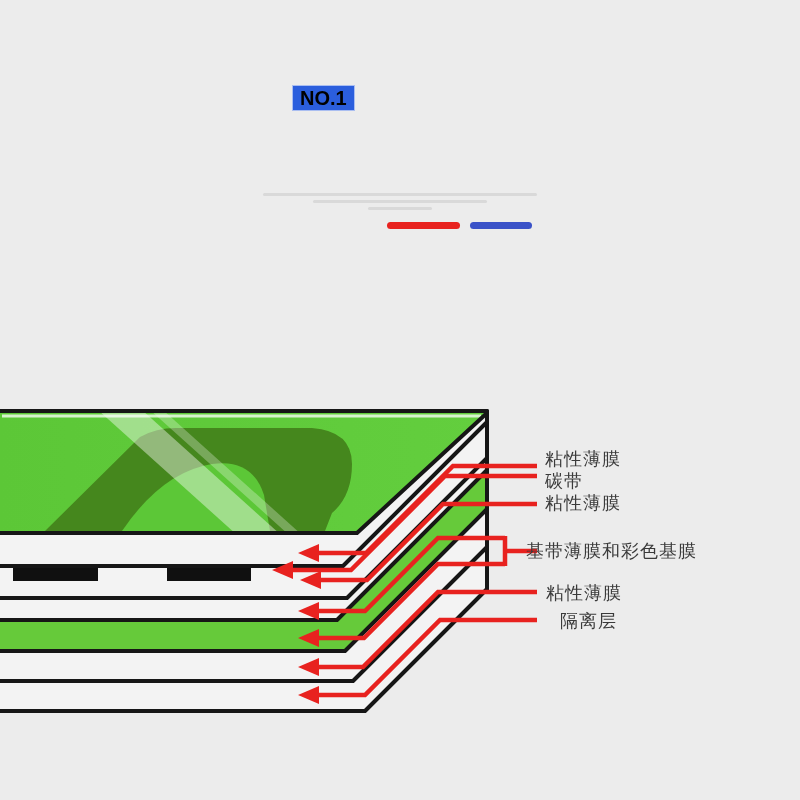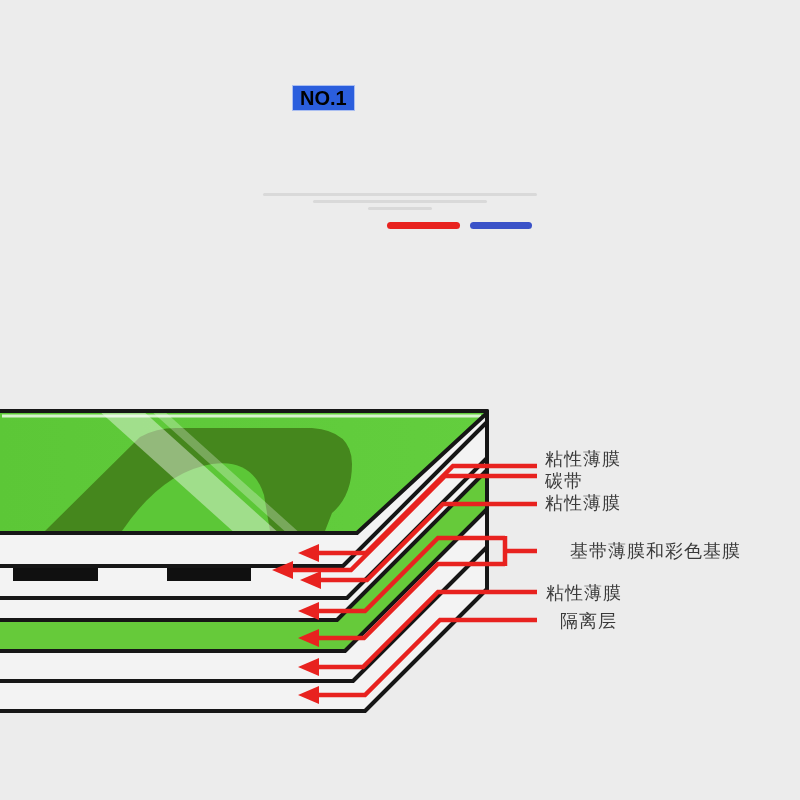--- a/index.html
+++ b/index.html
@@ -128,17 +128,17 @@
       <polygon class="head" points="298,611 319,602 319,620"></polygon>
       <polygon class="head" points="298,638 319,629 319,647"></polygon>
       <polygon class="head" points="298,667 319,658 319,676"></polygon>
       <polygon class="head" points="298,695 319,686 319,704"></polygon>
     </g>
   </svg>
 
   <div class="lyrlabel" style="left:545px;top:450px">粘性薄膜</div>
   <div class="lyrlabel" style="left:545px;top:472px">碳带</div>
   <div class="lyrlabel" style="left:545px;top:494px">粘性薄膜</div>
-  <div class="lyrlabel" style="left:570px;top:542px">基带薄膜和彩色基膜</div>
+  <div class="lyrlabel" style="left:526px;top:542px">基带薄膜和彩色基膜</div>
   <div class="lyrlabel" style="left:546px;top:584px">粘性薄膜</div>
   <div class="lyrlabel" style="left:560px;top:612px">隔离层</div>
 
 </div>
 
 </body></html>

